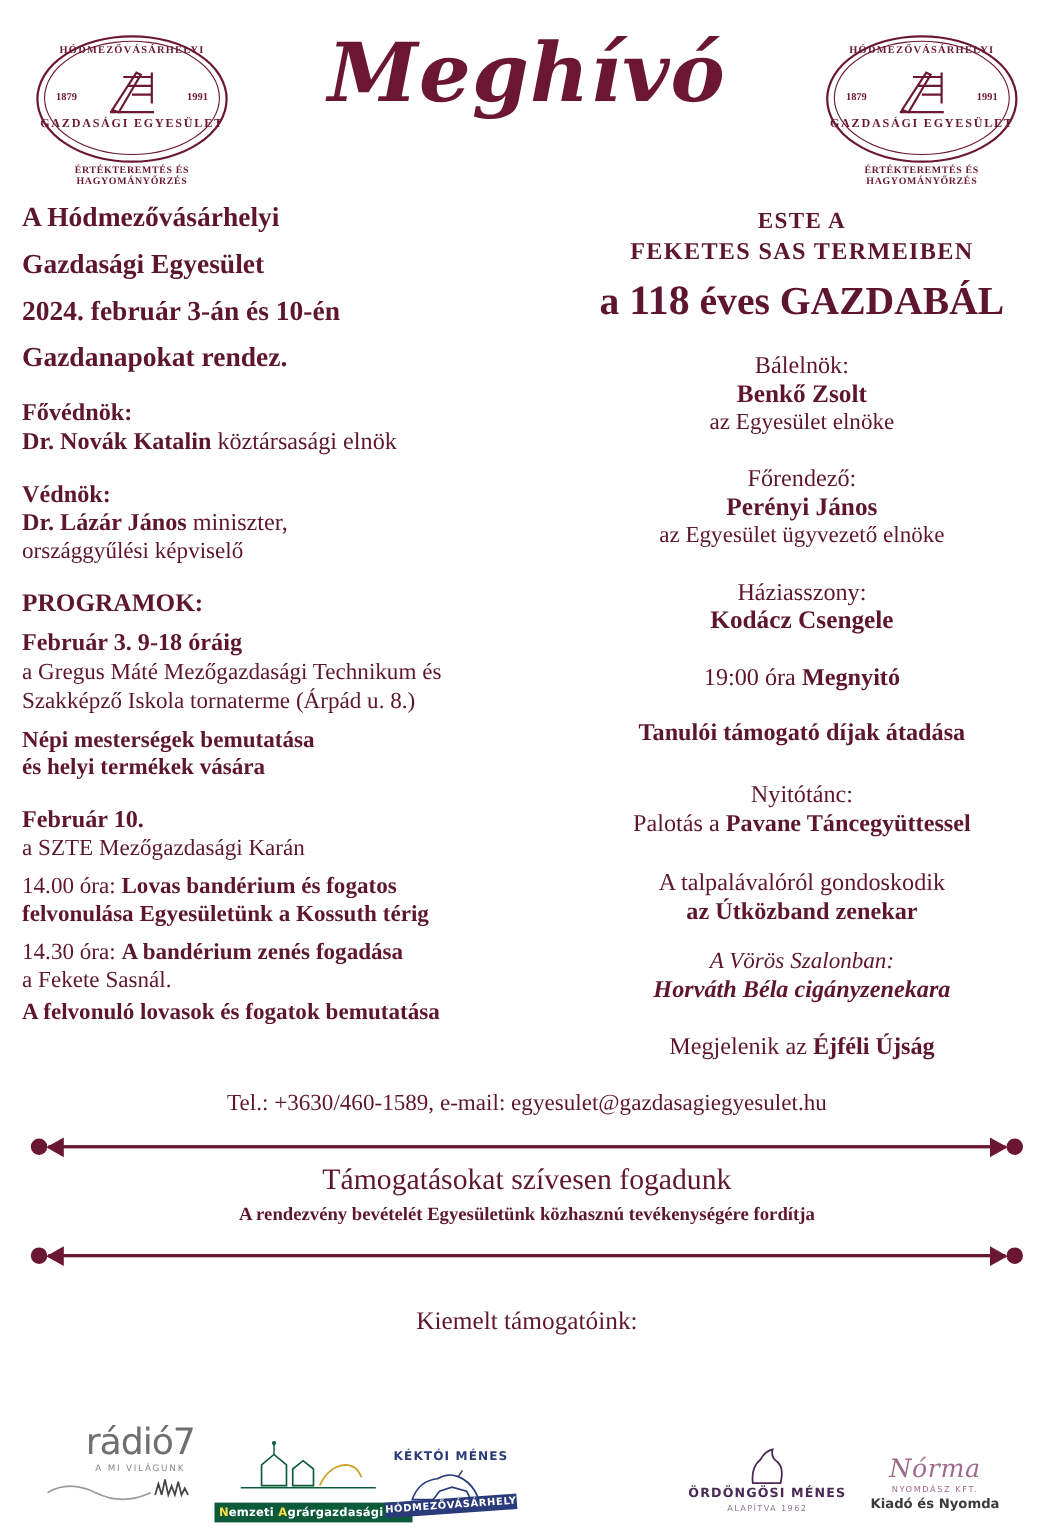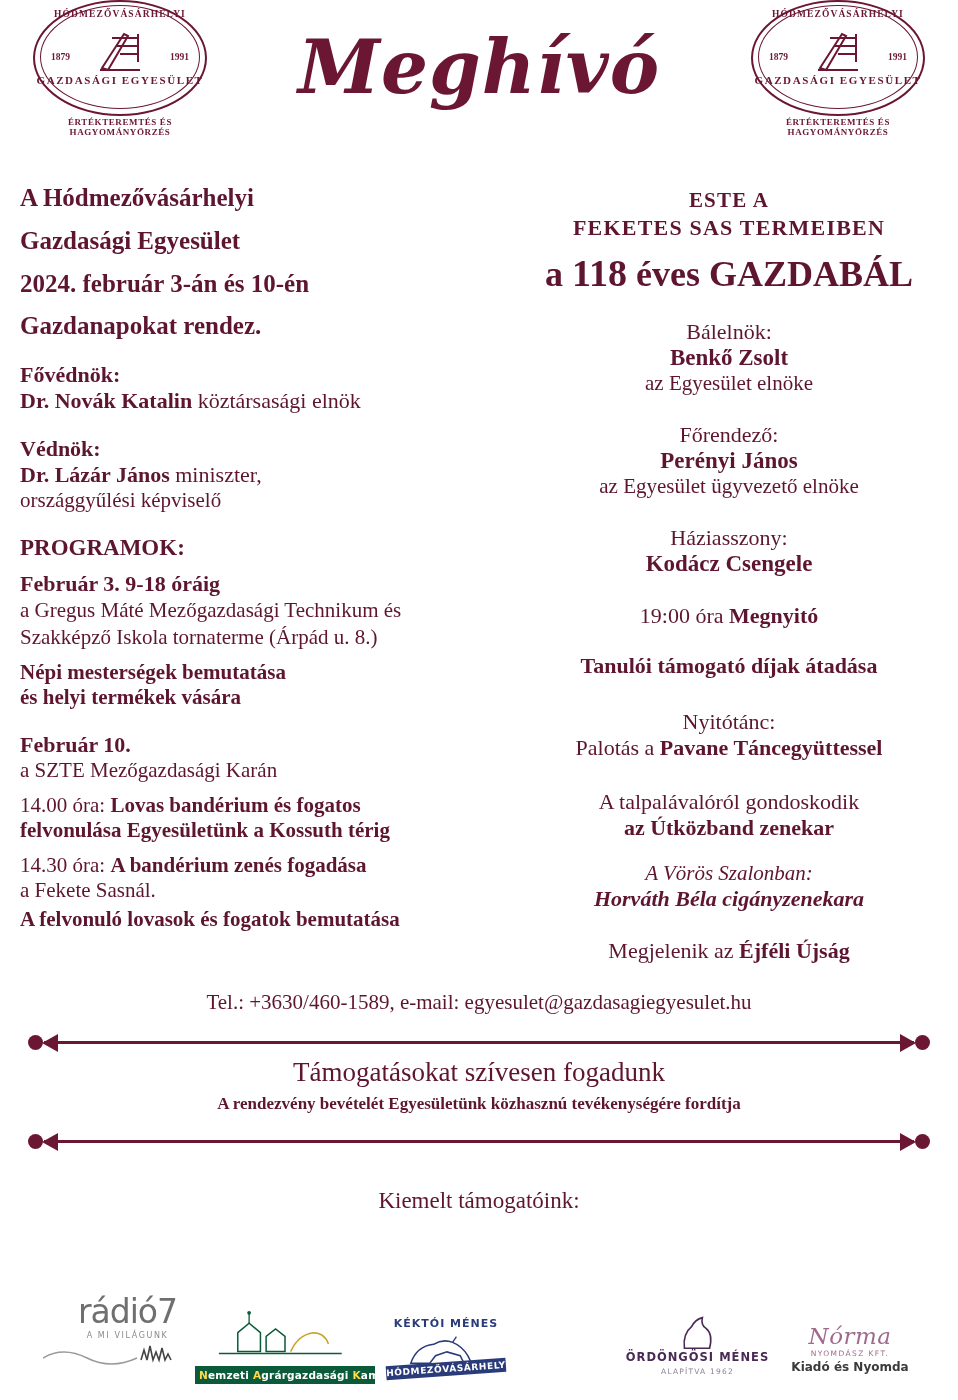--- a/index.html
+++ b/index.html
@@ -22,21 +22,21 @@
     box-sizing: border-box;
   }
 
   
   .header {
     position: relative;
     height: 170px;
   }
   .logo {
     position: absolute;
-    top: 0;
+    top: 32px;
     width: 200px;
     text-align: center;
   }
   .logo.left { left: 20px; }
   .logo.right { right: 20px; }
   .seal {
     width: 182px;
     height: 115px;
     margin: 0 auto;
     position: relative;
@@ -257,21 +257,21 @@
     background: #0b5b3b;
     color: #ffffff;
     font-family: "DejaVu Sans", sans-serif;
     font-size: 10.5px;
     font-weight: bold;
     padding: 3px 4px;
     letter-spacing: 0.2px;
     white-space: nowrap;
   }
   .sp-nak .band .cap { color: #ffd94a; }
-  .sp-kektoi { left: 350px; bottom: 16px; width: 120px; margin-left: 36px; }
+  .sp-kektoi { left: 350px; bottom: 16px; width: 120px; }
   .sp-kektoi .k1 {
     font-family: "DejaVu Sans", sans-serif;
     font-size: 11px;
     font-weight: bold;
     color: #2a3b7a;
     letter-spacing: 1px;
   }
   .sp-kektoi .k2 {
     background: #2a3b7a;
     color: #ffffff;

